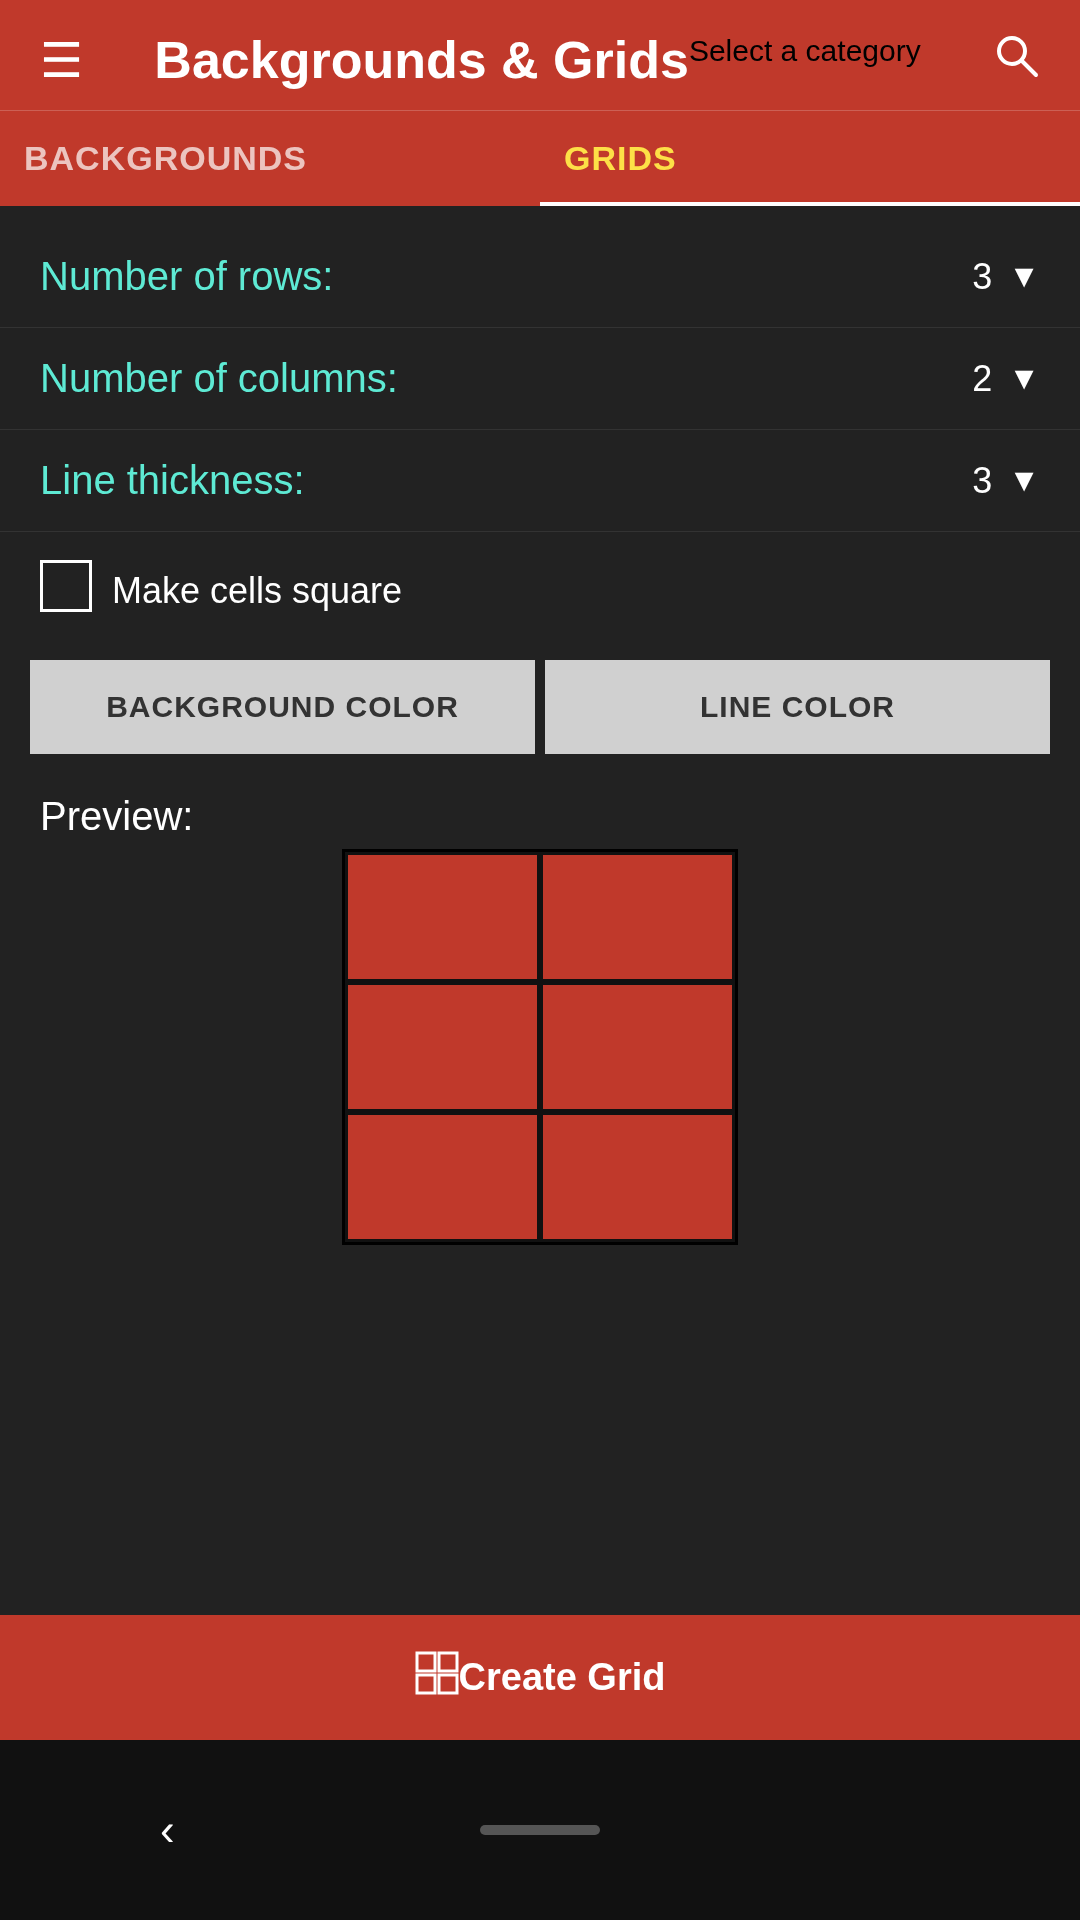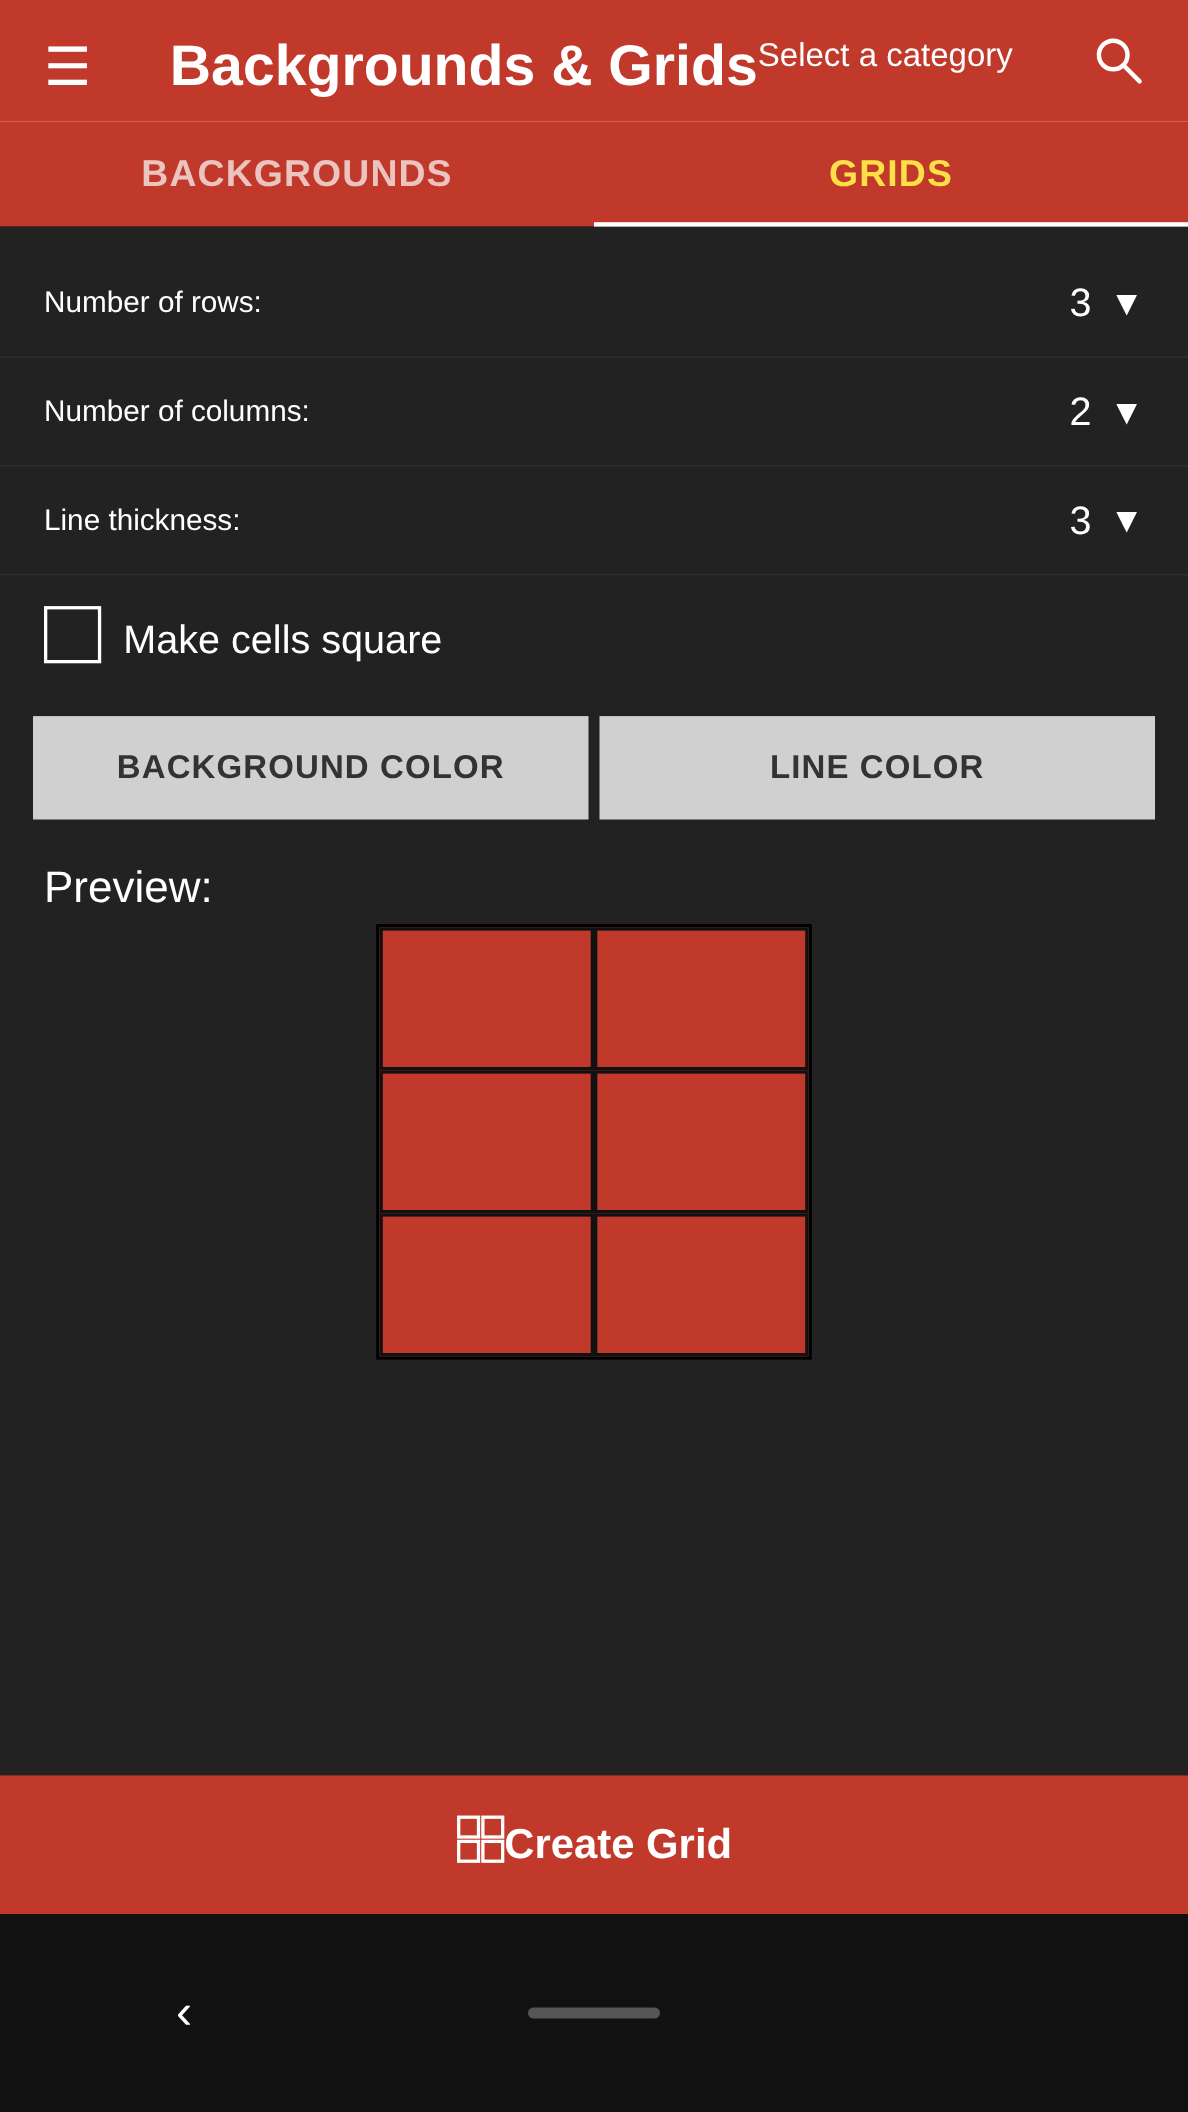--- a/index.html
+++ b/index.html
@@ -34,21 +34,21 @@
     }
 
     .header-title {
       font-size: 52px;
       font-weight: bold;
       color: #ffffff;
     }
 
     .header-subtitle {
       font-size: 30px;
-      color: #ffffff;
+      color: #000000;
       margin-top: 4px;
     }
 
     .menu-icon {
       font-size: 48px;
       color: #ffffff;
       cursor: pointer;
     }
 
     .search-icon {
@@ -59,22 +59,22 @@
 
     
     .tabs {
       background-color: #c0392b;
       display: flex;
       border-top: 1px solid rgba(255,255,255,0.2);
     }
 
     .tab {
       flex: 1;
-      padding: 28px 4px;
-      text-align: center;
+      padding: 28px 24px;
+      text-align: left;
       font-size: 34px;
       font-weight: bold;
       color: rgba(255,255,255,0.7);
       cursor: pointer;
       letter-spacing: 1px;
       position: relative;
     }
 
     .tab.active {
       color: #fde047;
@@ -99,22 +99,22 @@
 
     .setting-row {
       display: flex;
       align-items: center;
       justify-content: space-between;
       padding: 28px 40px;
       border-bottom: 1px solid #333333;
     }
 
     .setting-label {
-      font-size: 27px;
-      color: #ffffff;
+      font-size: 40px;
+      color: #5eead4;
     }
 
     .setting-control {
       display: flex;
       align-items: center;
       gap: 16px;
       cursor: pointer;
     }
 
     .setting-value {

